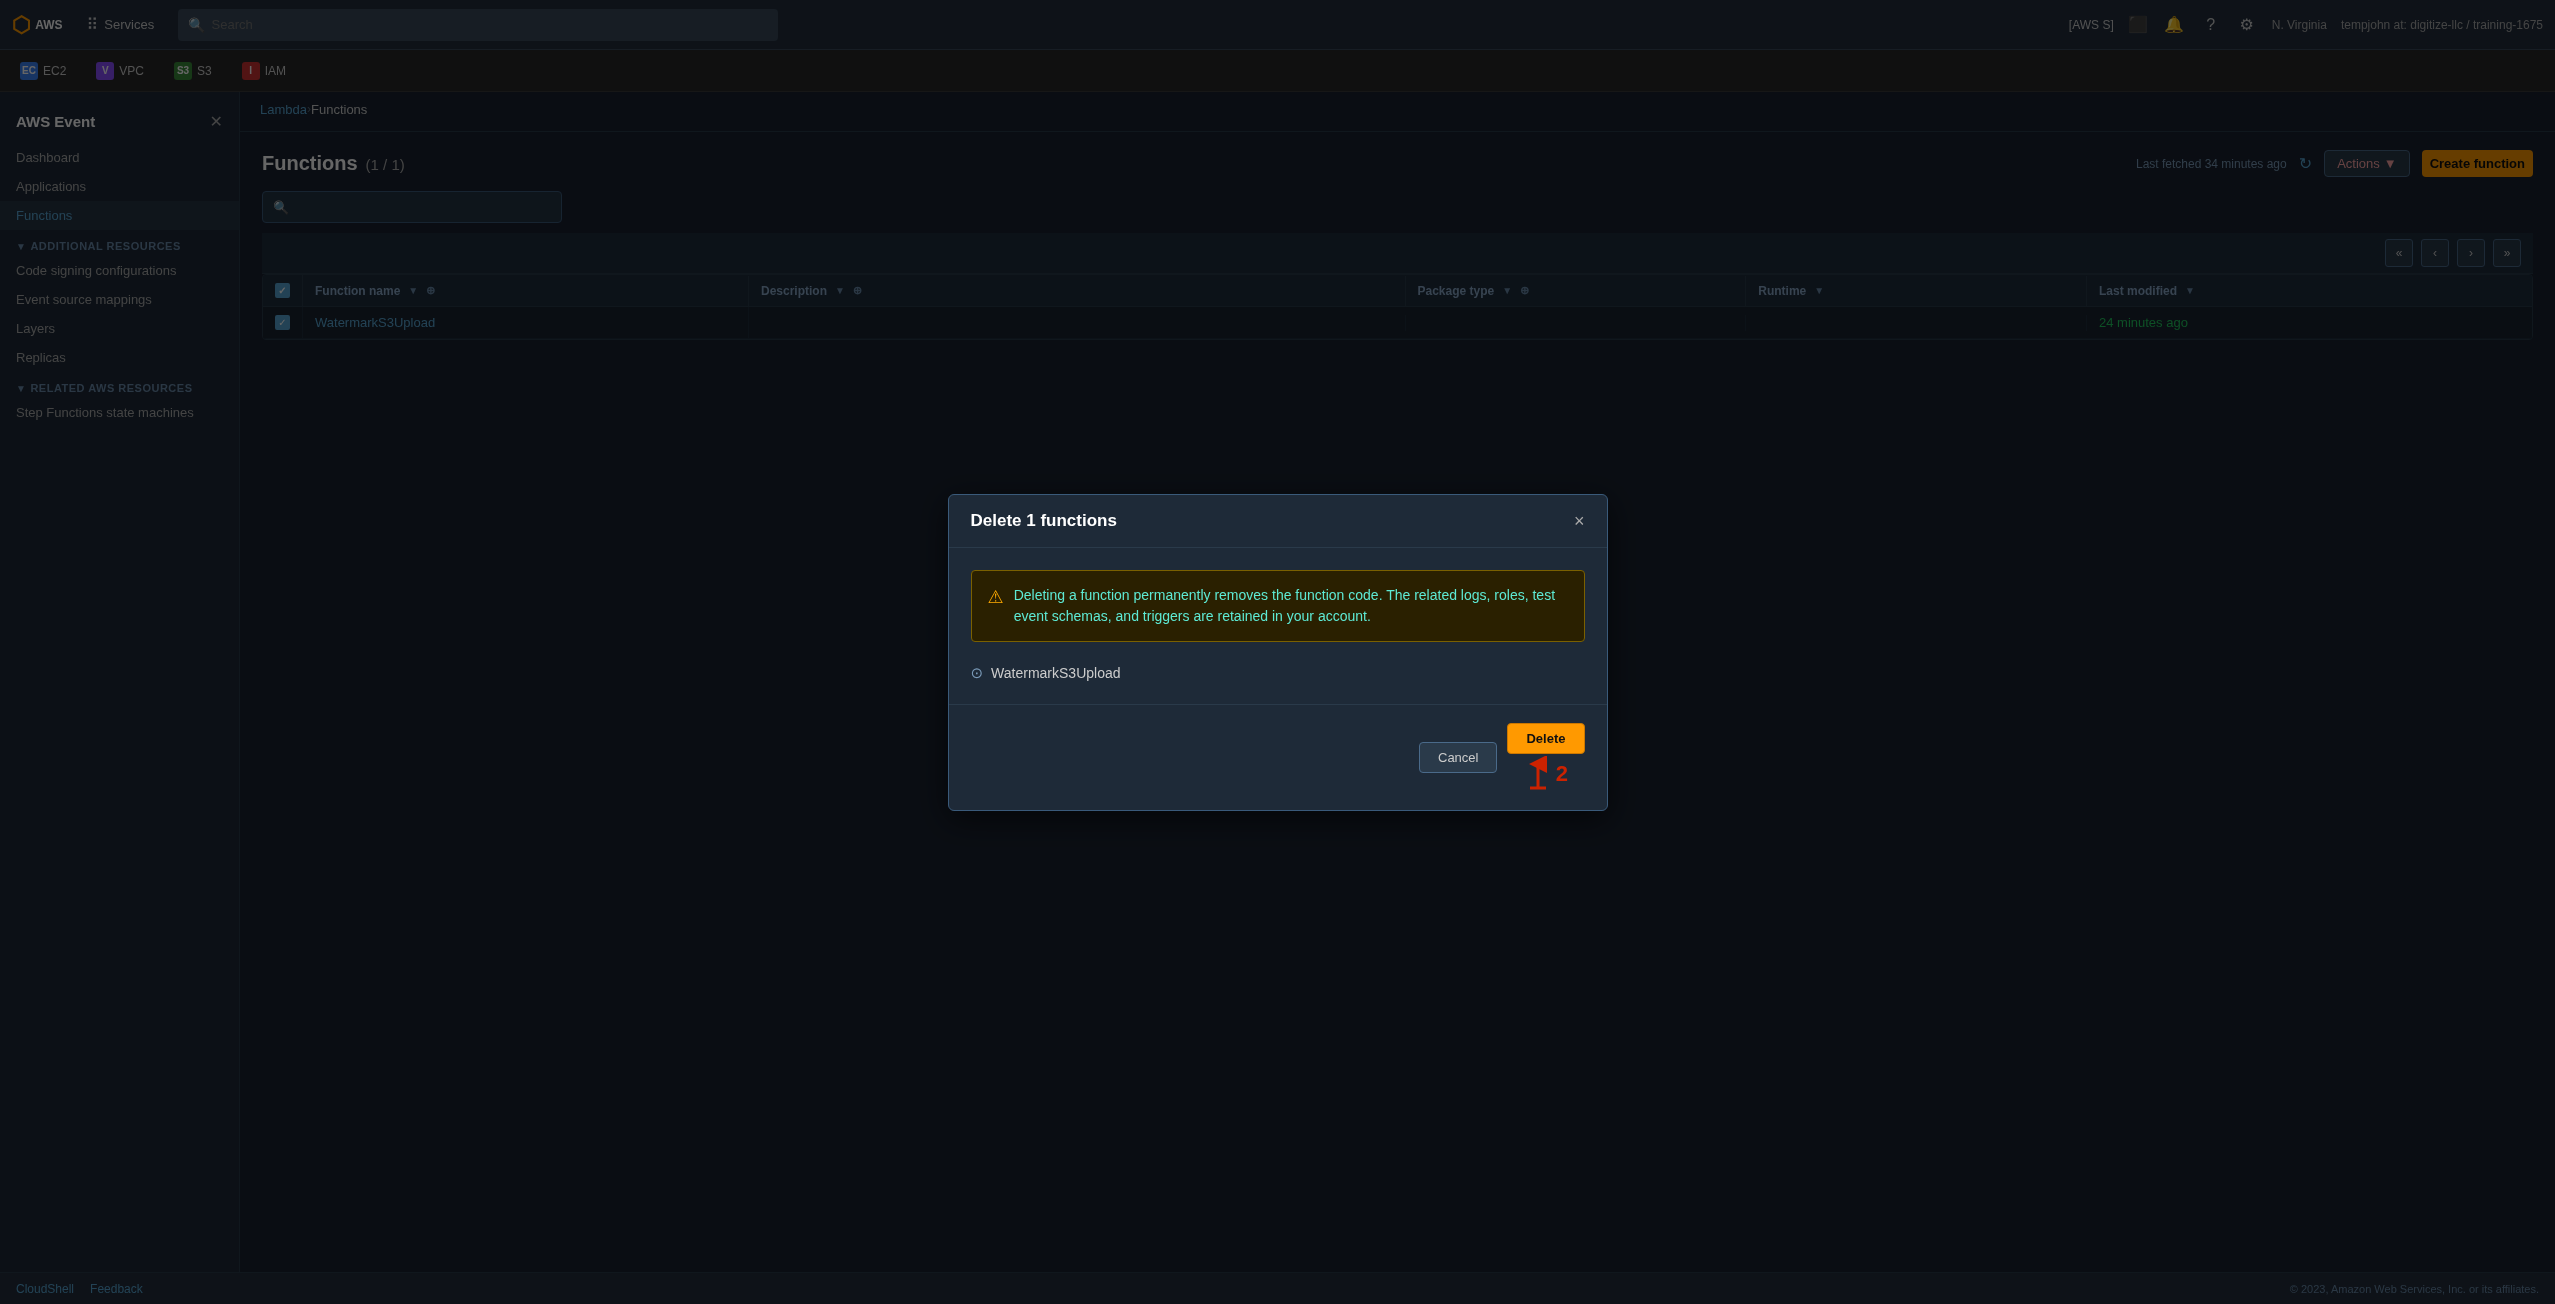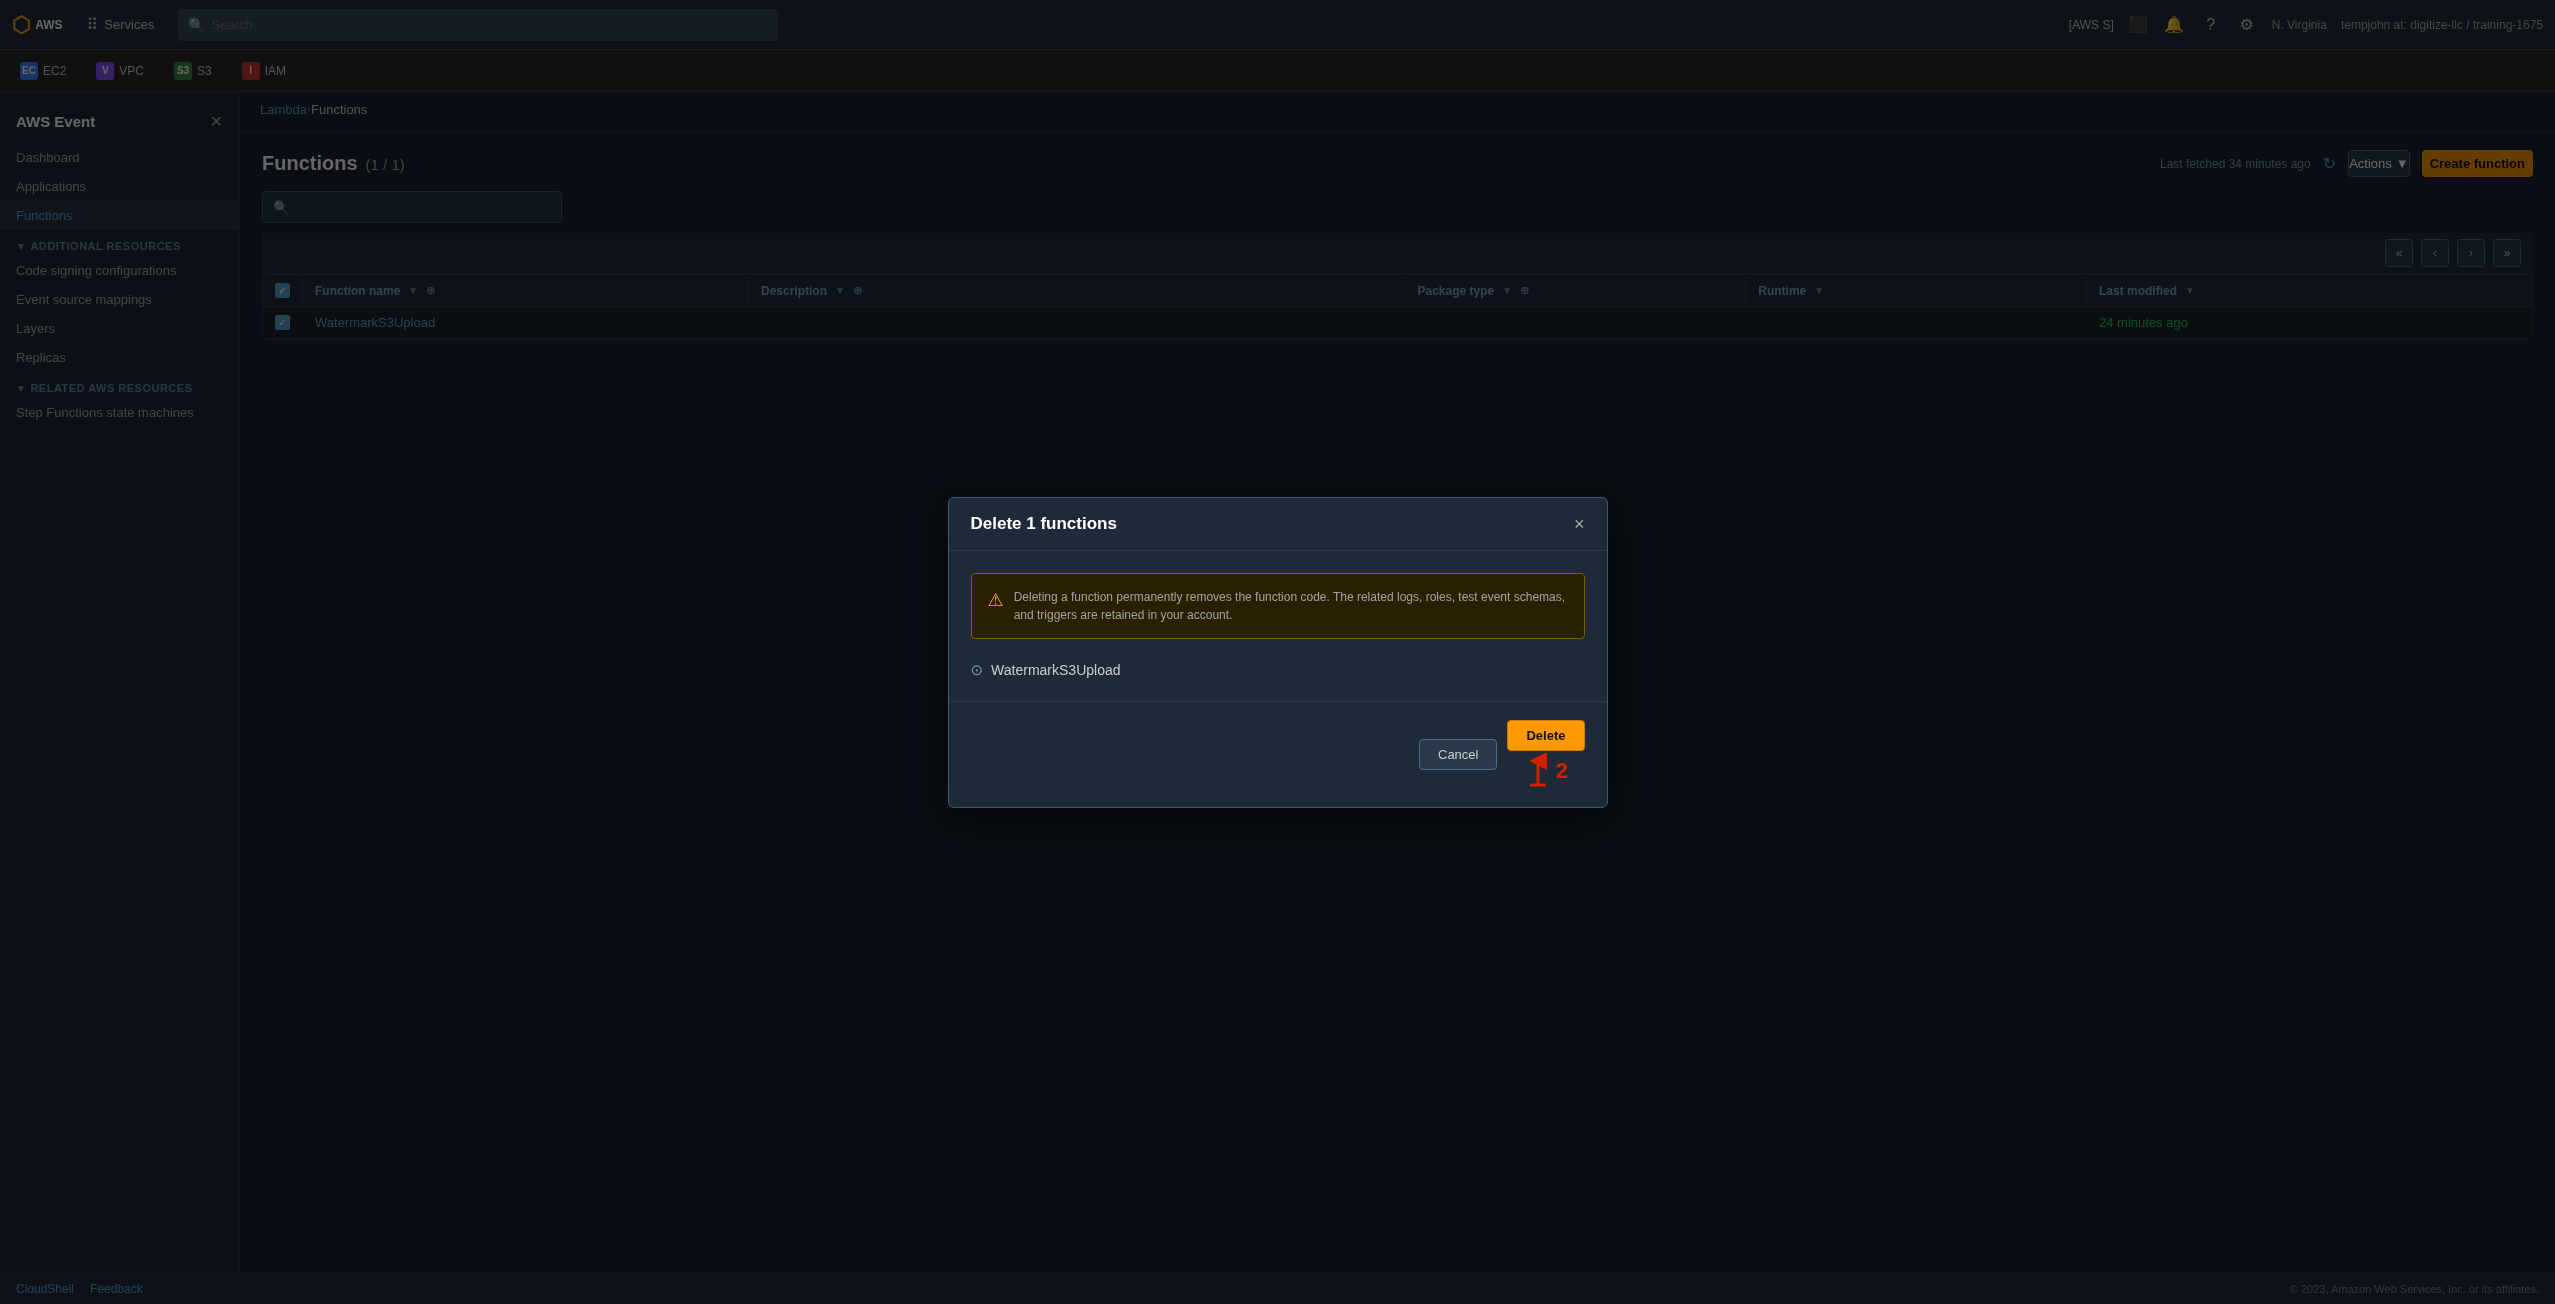--- a/index.html
+++ b/index.html
@@ -232,22 +232,22 @@
     .btn-refresh {
       background: none;
       border: none;
       color: #58a6d4;
       cursor: pointer;
       font-size: 16px;
     }
     .btn-actions {
       background: #2a3a4a;
       border: 1px solid #4a6a8a;
-      color: #ffffff;
-      padding: 5px 0;
+      color: #fca5a5;
+      padding: 5px 12px;
       border-radius: 4px;
       cursor: pointer;
       font-size: 13px;
       display: flex;
       align-items: center;
       gap: 4px;
     }
     .btn-create {
       background: #ff9900;
       border: none;
@@ -447,22 +447,22 @@
       gap: 10px;
       margin-bottom: 22px;
     }
     .warning-icon {
       color: #ffaa00;
       font-size: 18px;
       flex-shrink: 0;
       margin-top: 1px;
     }
     .warning-text {
-      color: #a3a3a3;
-      font-size: 12px;
+      color: #5eead4;
+      font-size: 14px;
       line-height: 1.5;
     }
 
     
     .function-name-row {
       display: flex;
       align-items: center;
       gap: 8px;
       margin-bottom: 20px;
     }

